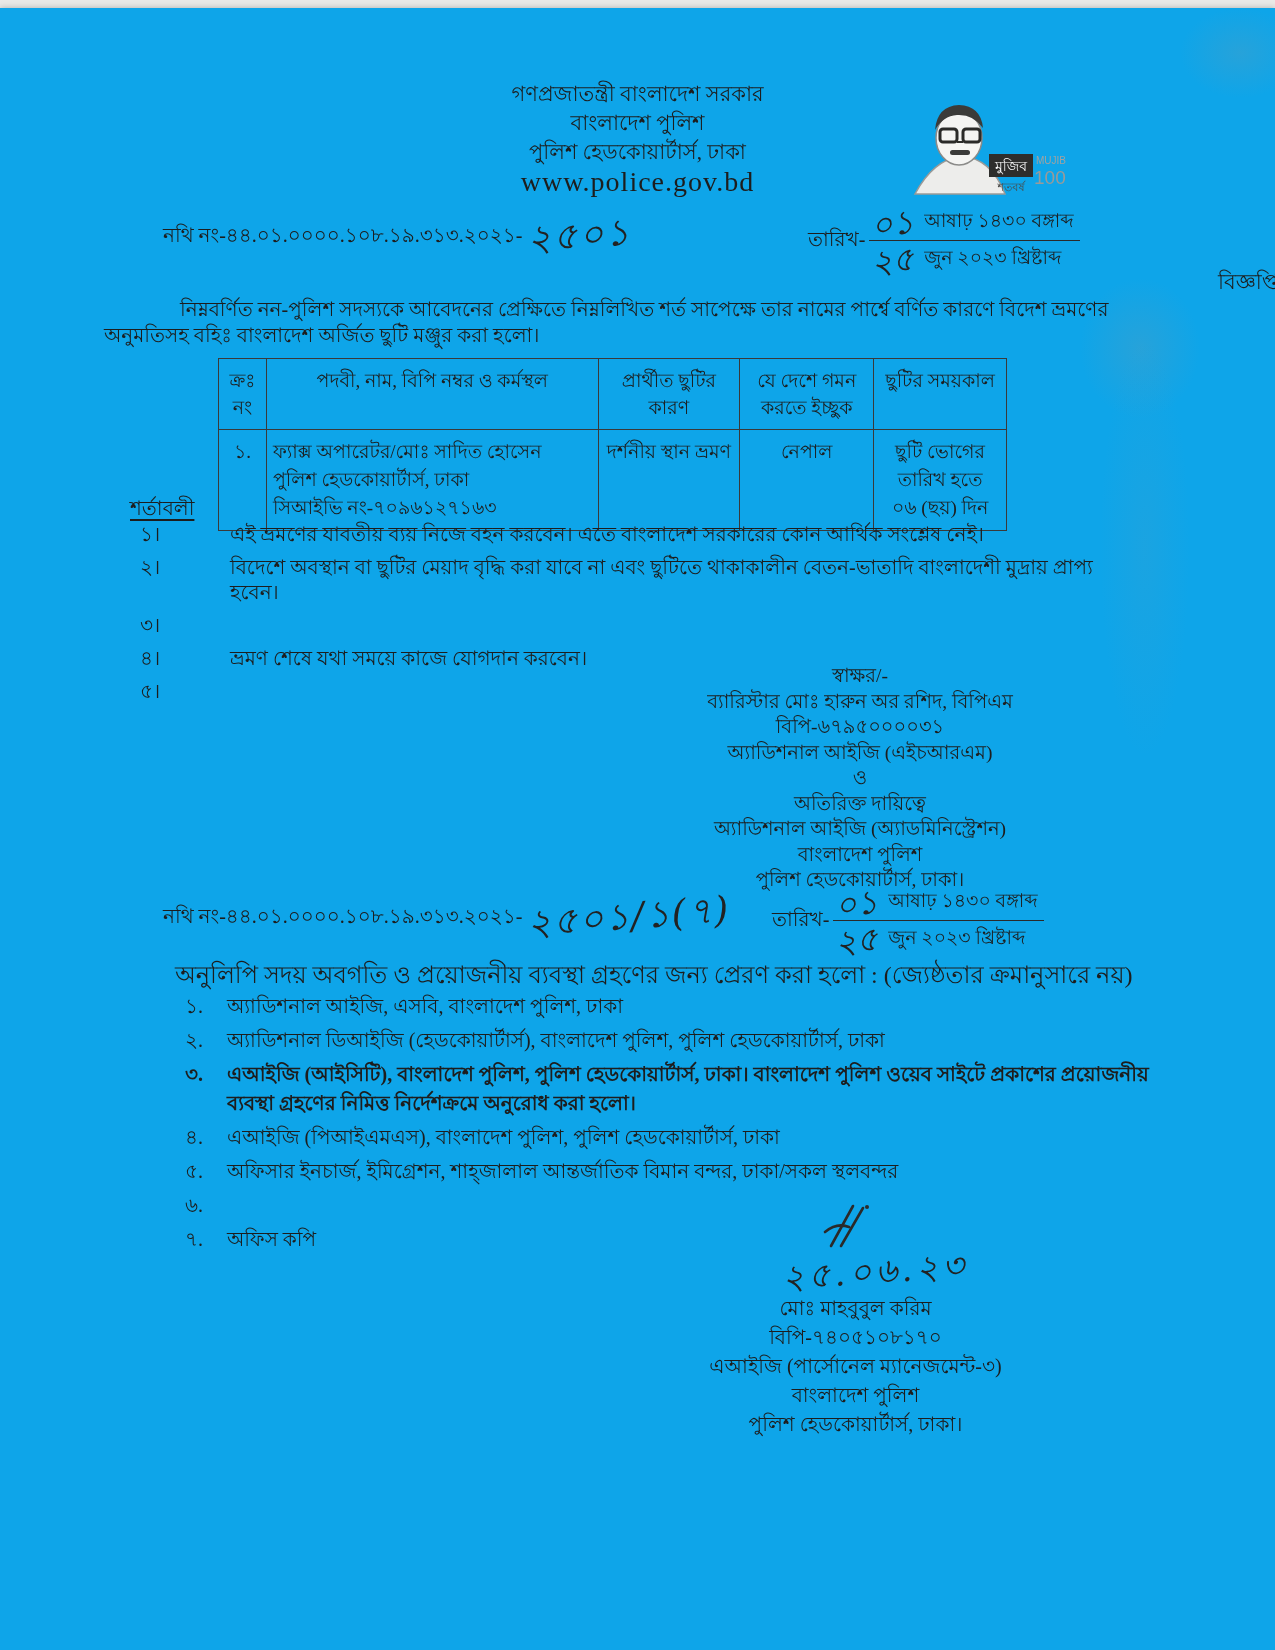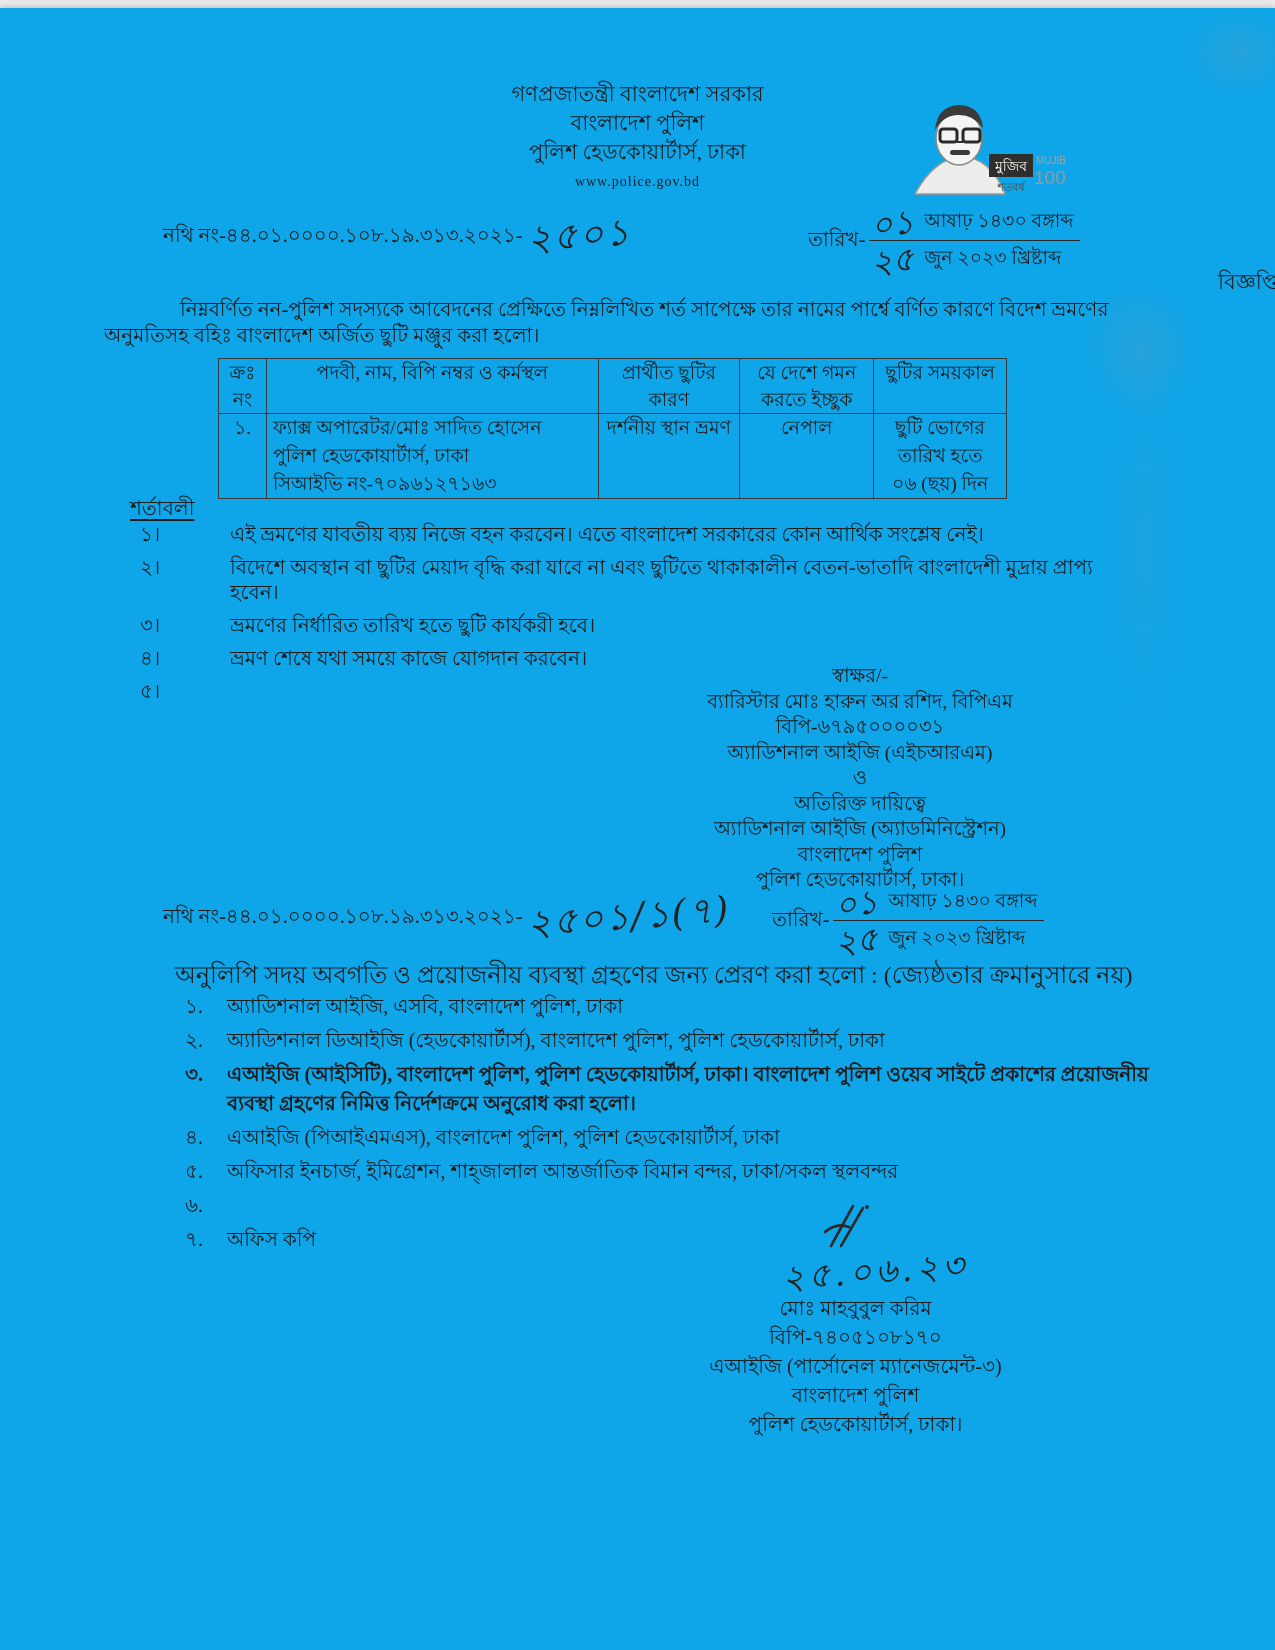--- a/index.html
+++ b/index.html
@@ -13,21 +13,21 @@
   
   .smudge { position:absolute; background:radial-gradient(closest-side, rgba(150,150,148,.18), rgba(150,150,148,0)); border-radius:50%; pointer-events:none; }
   .smudge.s1 { left:1080px; top:270px; width:120px; height:140px; }
   .smudge.s2 { left:1180px; top:0; width:120px; height:90px; }
   .smudge.s3 { left:1100px; top:330px; width:90px; height:420px; opacity:.5; }
 
   .abs { position:absolute; }
 
   
   .doc-header { left:0; top:72px; width:1275px; text-align:center; font-size:21px; line-height:29px; }
-  .doc-header .website { font-size:14px; letter-spacing:1px; }
+  .doc-header .website { font-size:28px; letter-spacing:1px; }
 
   .logo { left:893px; top:90px; width:180px; height:98px; }
 
   
   .memo-file { font-size:20px; white-space:nowrap; }
   .memo1-file { left:163px; top:212px; }
   .memo2-file { left:163px; top:893px; }
   .hand { font-family:"DejaVu Serif",serif; font-style:italic; color:#222; }
   .hand-lg { display:inline-block; font-size:37px; line-height:30px; transform:rotate(-4deg); vertical-align:-6px; letter-spacing:2px; }
   .date-block { display:flex; align-items:center; font-size:19px; }
@@ -37,21 +37,21 @@
   .date-stack .d-top { border-bottom:1.5px solid #2a2a2a; padding:0 6px 2px 2px; }
   .date-stack .d-bot { padding:2px 6px 0 2px; }
   .hand-day { display:inline-block; font-size:33px; line-height:20px; transform:rotate(-6deg); vertical-align:-8px; margin-right:10px; }
 
   .notice-title { left:4px; top:258px; width:1275px; text-align:right; font-size:21px; }
 
   .body-para { left:104px; top:288px; width:1072px; font-size:20px; line-height:26px; text-indent:76px; }
 
   
   table.leave { position:absolute; left:218px; top:350px; width:789px; border-collapse:collapse; font-size:19px; }
-  table.leave th, table.leave td { border:1.6px solid #3a3a3a; padding:0 6px; vertical-align:top; }
+  table.leave th, table.leave td { border:1.6px solid #3a3a3a; padding:8px 6px; vertical-align:top; }
   table.leave th { font-weight:normal; text-align:center; line-height:27px; height:54px; }
   table.leave td { line-height:28px; height:76px; }
   .col-sl { width:48px; } .col-name { width:332px; } .col-reason { width:142px; }
   .col-country { width:134px; } .col-duration { width:133px; }
   td.c { text-align:center; }
 
   
   .cond-title { left:130px; top:485px; font-size:20px; text-decoration:underline; text-underline-offset:4px; }
   .cond-list { left:140px; top:514px; width:1000px; font-size:20px; }
   .cond-item { display:flex; margin-bottom:8px; line-height:25px; }
@@ -162,21 +162,20 @@
     <div class="cond-item">
       <span class="cond-no">১।</span>
       <span>এই ভ্রমণের যাবতীয় ব্যয় নিজে বহন করবেন। এতে বাংলাদেশ সরকারের কোন আর্থিক সংশ্লেষ নেই।</span>
     </div>
     <div class="cond-item">
       <span class="cond-no">২।</span>
       <span>বিদেশে অবস্থান বা ছুটির মেয়াদ বৃদ্ধি করা যাবে না এবং ছুটিতে থাকাকালীন বেতন-ভাতাদি বাংলাদেশী মুদ্রায় প্রাপ্য হবেন।</span>
     </div>
     <div class="cond-item">
       <span class="cond-no">৩।</span>
-      <span>ভ্রমণের নির্ধারিত তারিখ হতে ছুটি কার্যকরী হবে।</span>
     </div>
     <div class="cond-item">
       <span class="cond-no">৪।</span>
       <span>ভ্রমণ শেষে যথা সময়ে কাজে যোগদান করবেন।</span>
     </div>
     <div class="cond-item">
       <span class="cond-no">৫।</span>
     </div>
   </div>
 

